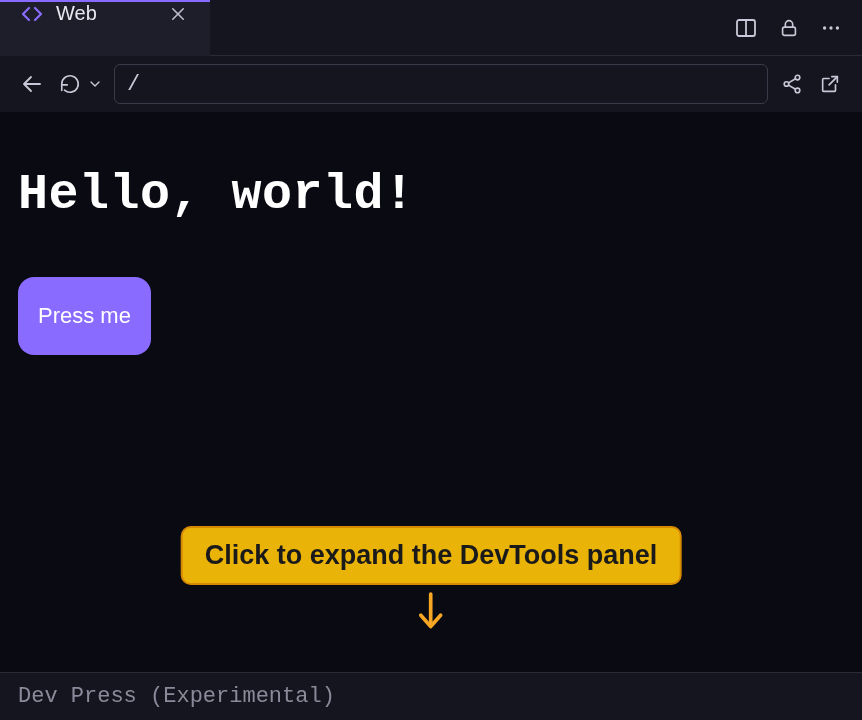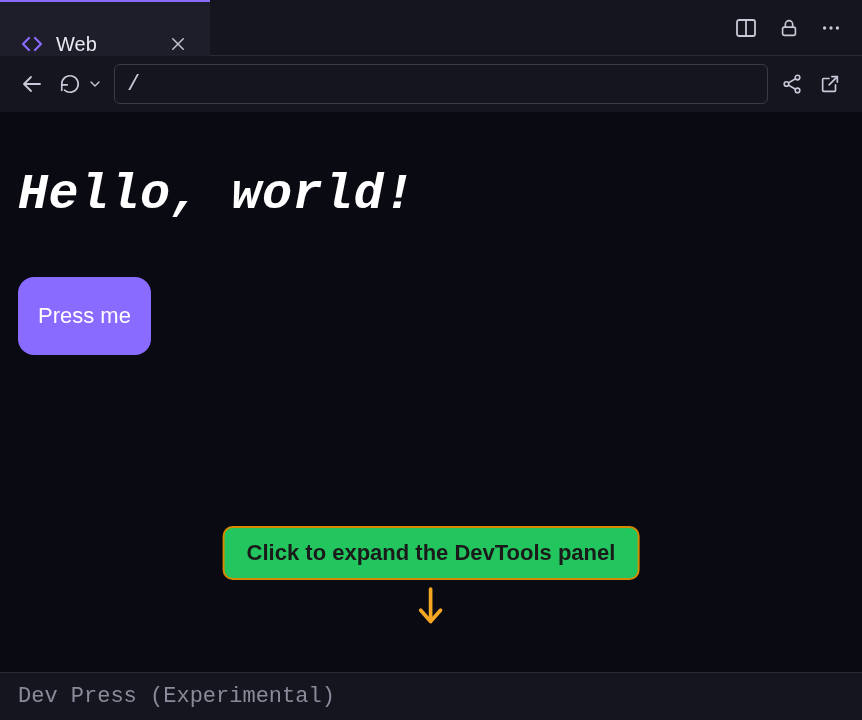--- a/index.html
+++ b/index.html
@@ -18,21 +18,21 @@
     .titlebar {
       height: 56px;
       background: #15151f;
       display: flex;
       align-items: center;
       justify-content: space-between;
       border-bottom: 1px solid #2a2a38;
     }
     .tab {
       display: flex;
-      align-items: flex-end;
+      align-items: flex-start;
       gap: 12px;
       height: 56px;
       padding: 0 20px 0 20px;
       border-top: 2px solid #8a6bff;
       background: #1e1e2a;
       position: relative;
       width: 210px;
     }
     .tab-icon {
       display: flex;
@@ -106,21 +106,20 @@
       position: relative;
     }
     .heading {
       font-family: "Courier New", Courier, monospace;
       font-weight: bold;
       font-size: 50px;
       color: #ffffff;
       margin-top: 36px;
       margin-bottom: 54px;
       letter-spacing: 0.5px;
-      font-style: italic;
     }
     .press-btn {
       background: #8a6bff;
       color: #ffffff;
       border: none;
       border-radius: 16px;
       font-size: 22px;
       padding: 26px 20px;
       cursor: pointer;
     }
@@ -128,27 +127,27 @@
       position: absolute;
       left: 50%;
       transform: translateX(-50%);
       top: 526px;
       display: flex;
       flex-direction: column;
       align-items: center;
       gap: 6px;
     }
     .callout-bubble {
-      background: #22c55e;
+      background: #eab308;
       border: 2px solid #d68a00;
       border-radius: 10px;
       padding: 12px 22px;
       color: #1a1a1a;
       font-weight: 700;
-      font-size: 22px;
+      font-size: 27px;
       white-space: nowrap;
     }
     .callout-arrow {
       color: #f5a623;
     }
     .devtools-bar {
       position: absolute;
       bottom: 0;
       left: 0;
       right: 0;

